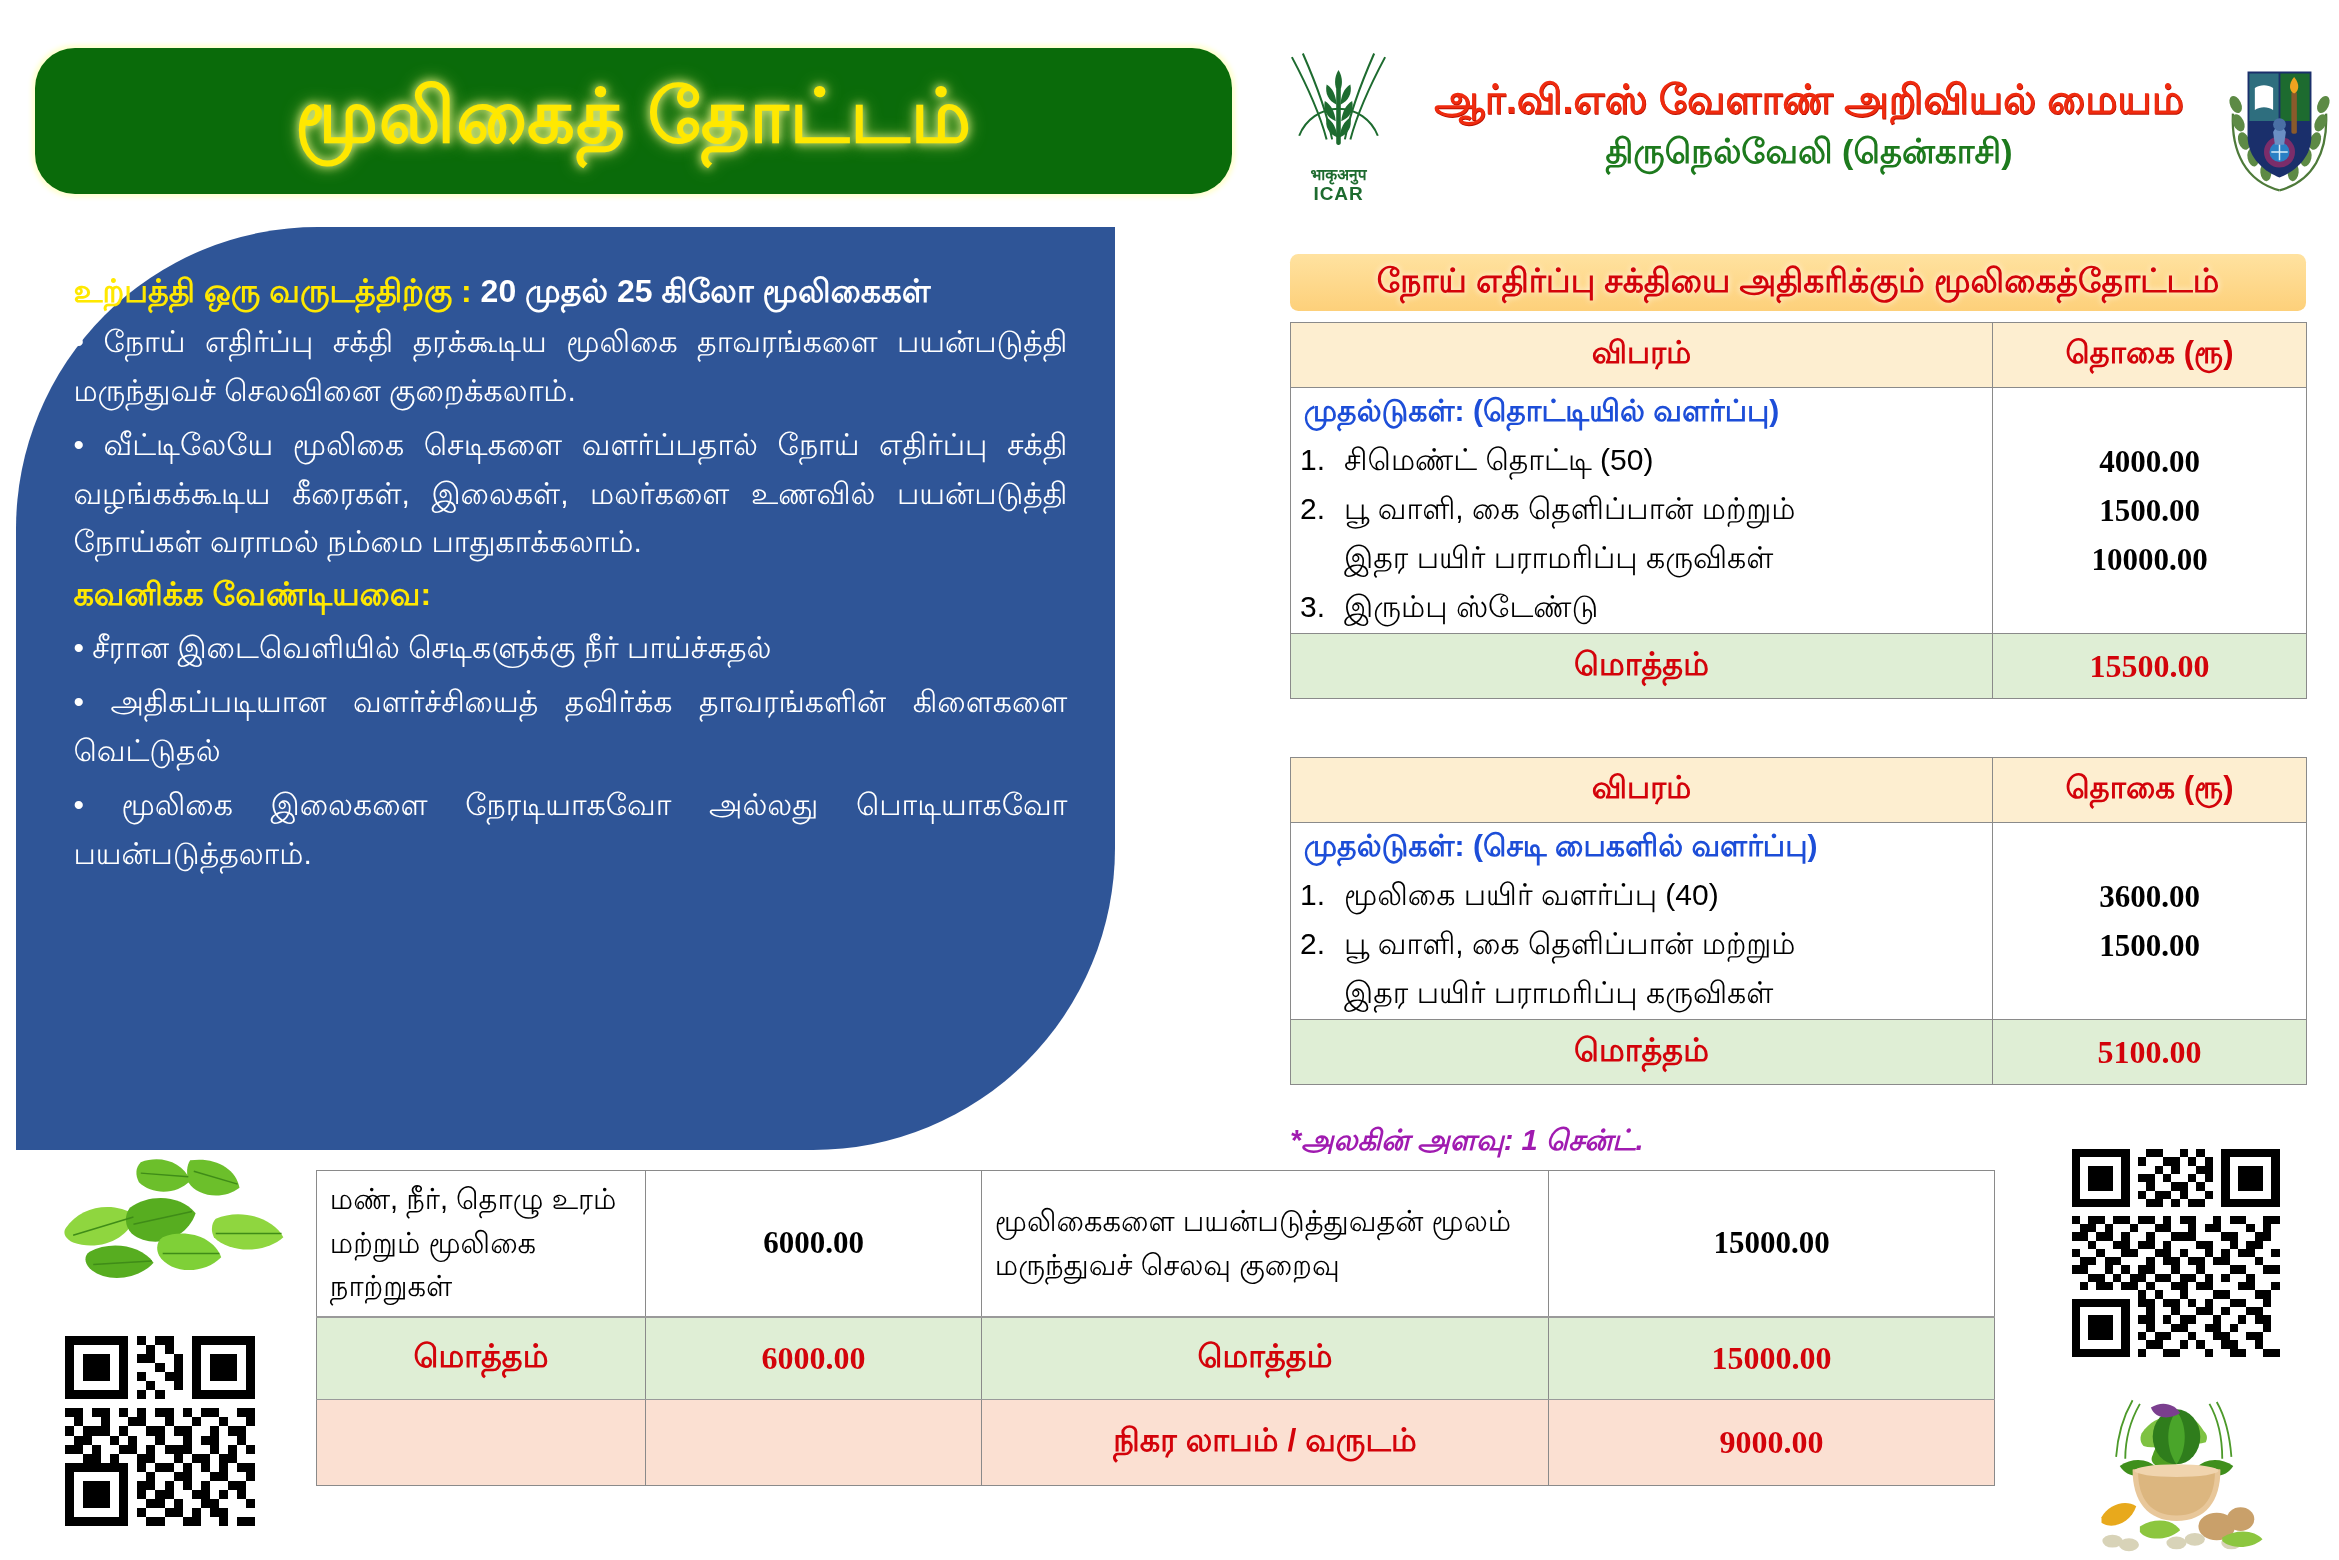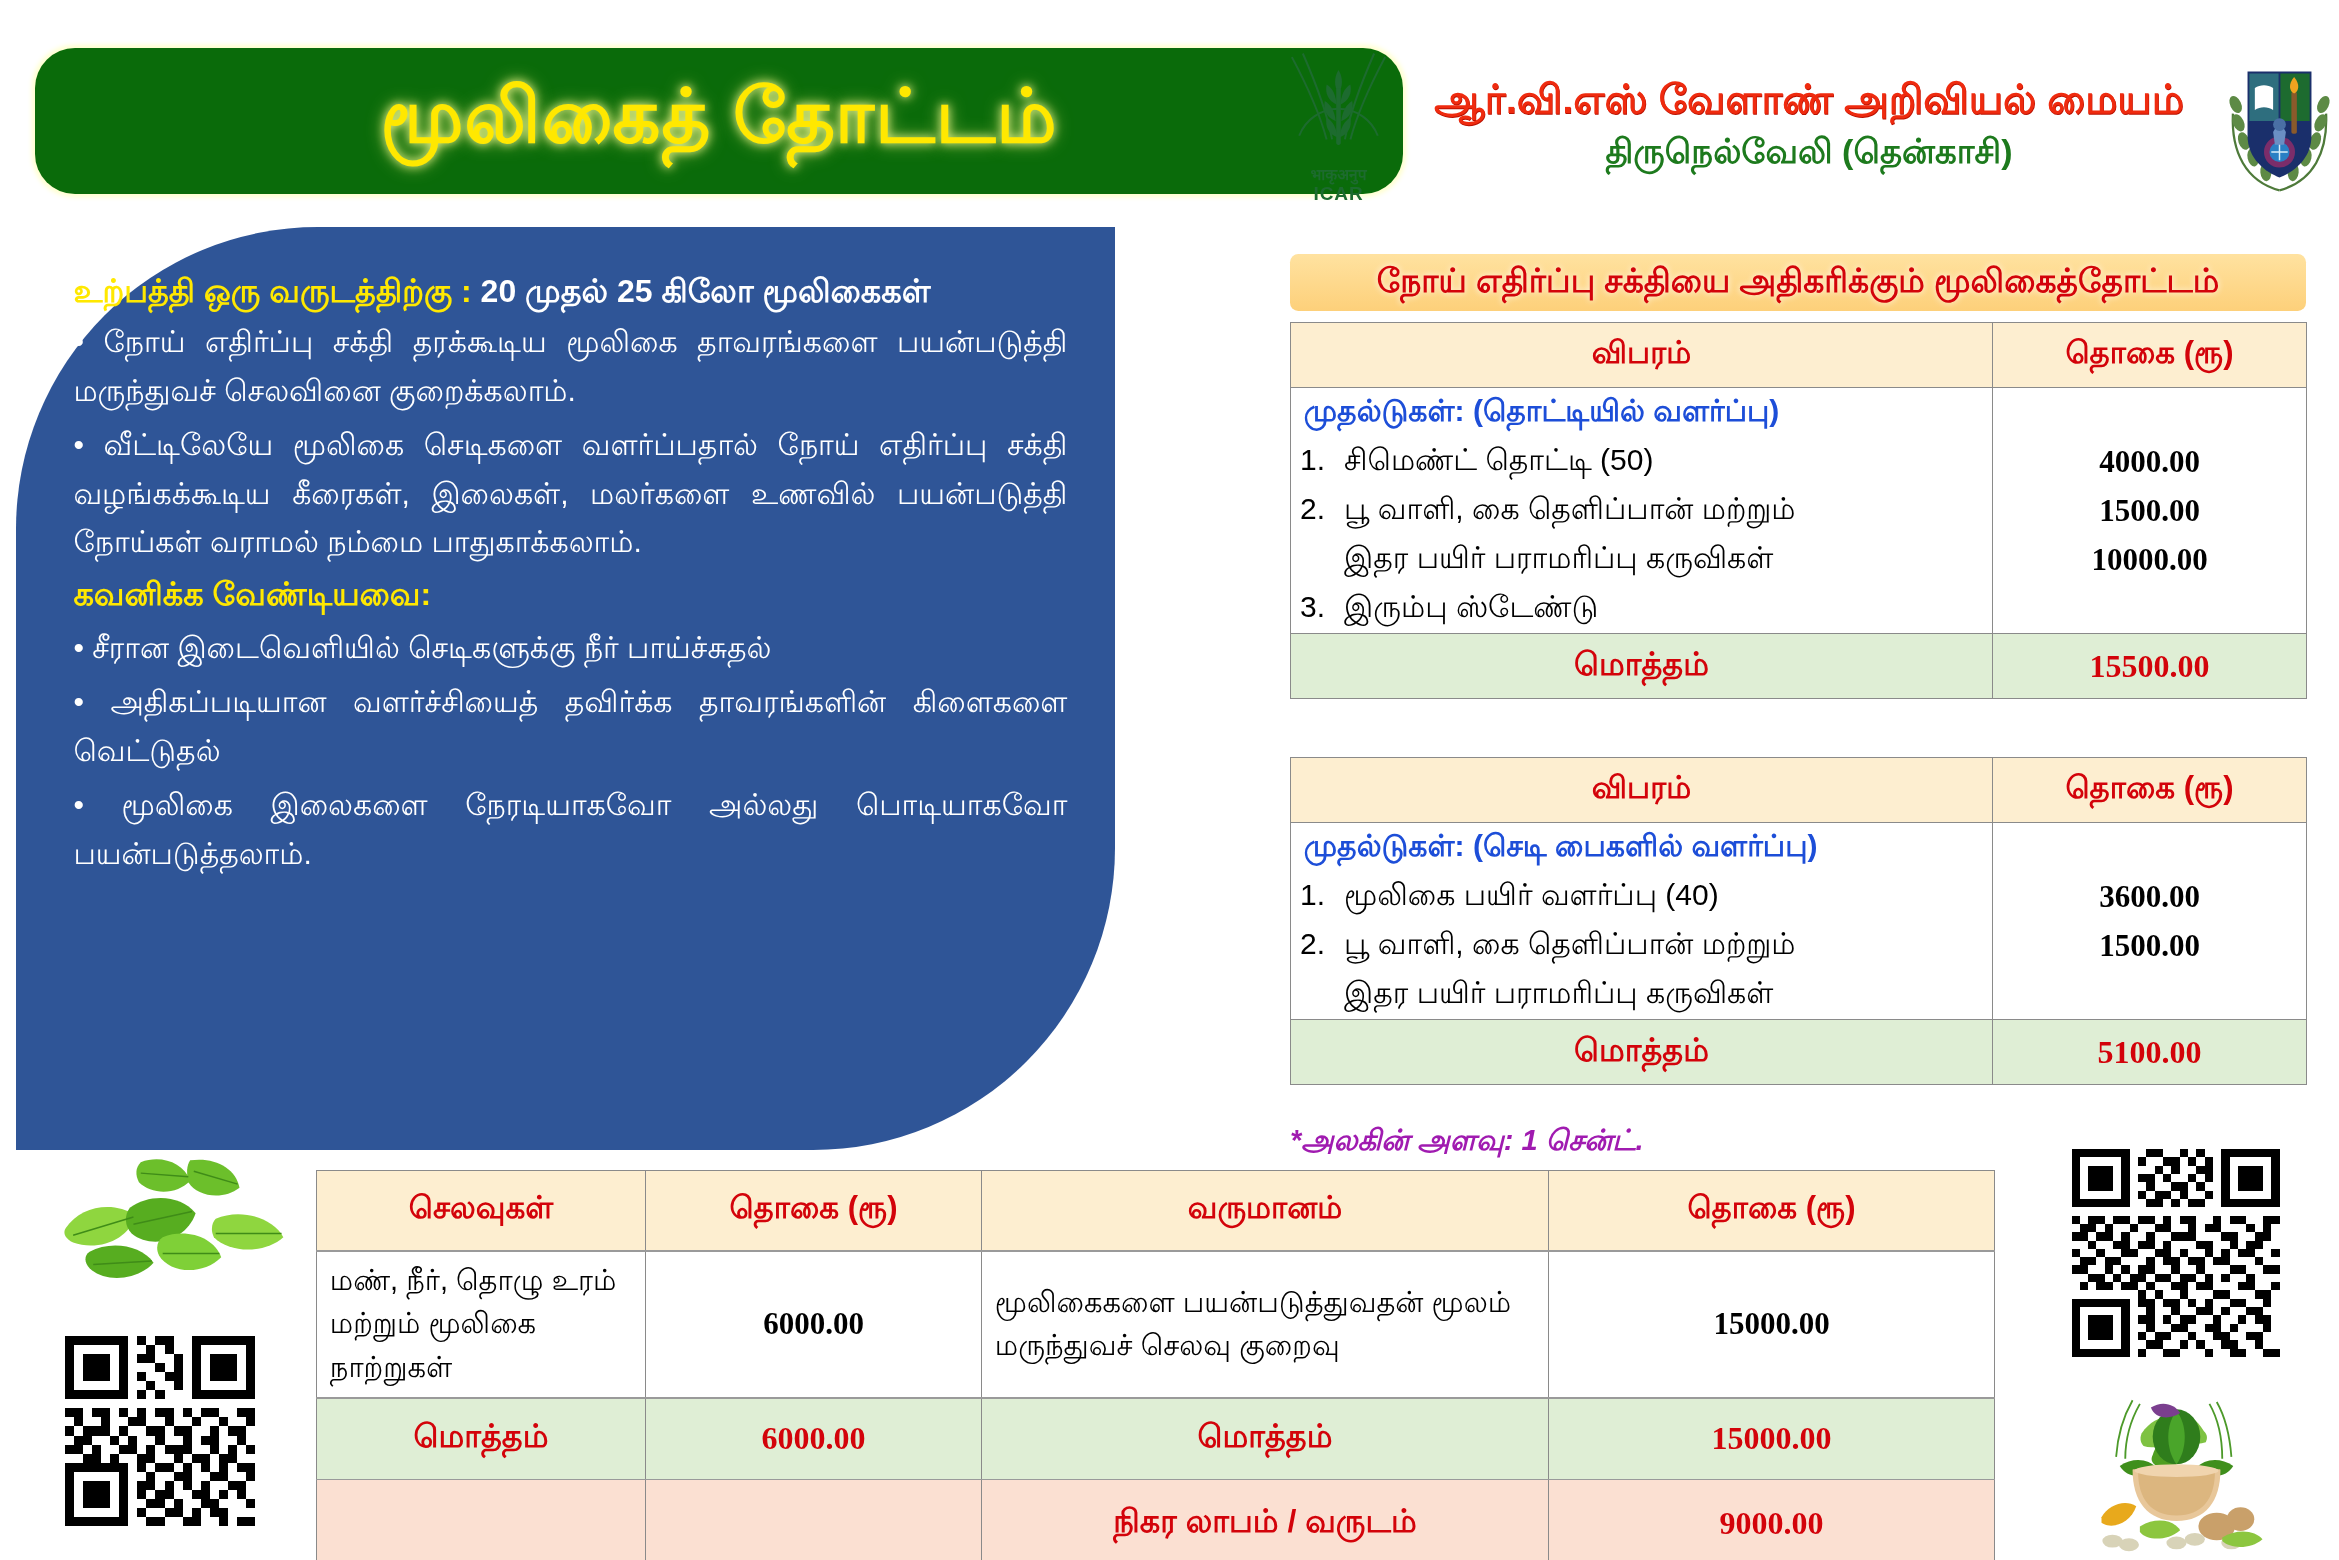--- a/index.html
+++ b/index.html
@@ -13,21 +13,21 @@
     position: relative;
     font-family: "Liberation Sans", sans-serif;
     overflow: hidden;
   }
 
   
   #title-banner {
     position: absolute;
     left: 35px;
     top: 48px;
-    width: 1368px;
+    width: 1197px;
     height: 146px;
     background: #0a6b0a;
     border-radius: 40px;
     box-shadow: 0 0 5.5px 2.7px #ffffcc;
     display: flex;
     align-items: center;
     justify-content: center;
   }
   #title-text {
     color: #ffe800;
@@ -457,26 +457,20 @@
 <div id="unit-note">*அலகின் அளவு: 1 சென்ட்.</div>
 
 <table id="bottom-table">
   <colgroup>
     <col style="width:329px">
       <col style="width:336px">
       <col style="width:567px">
       <col style="width:446px">
   </colgroup>
   <tbody>
-    <tr>
-      <td class="hdr">செலவுகள்</td>
-      <td class="hdr">தொகை (ரூ)</td>
-      <td class="hdr">வருமானம்</td>
-      <td class="hdr">தொகை (ரூ)</td>
-    </tr>
     <tr>
       <td class="body-cell">மண், நீர், தொழு உரம் மற்றும் மூலிகை நாற்றுகள்</td>
       <td class="body-cell amt">6000.00</td>
       <td class="body-cell">மூலிகைகளை பயன்படுத்துவதன் மூலம் மருந்துவச் செலவு குறைவு</td>
       <td class="body-cell amt">15000.00</td>
     </tr>
     <tr class="totalrow">
       <td>மொத்தம்</td>
       <td class="amt">6000.00</td>
       <td>மொத்தம்</td>

